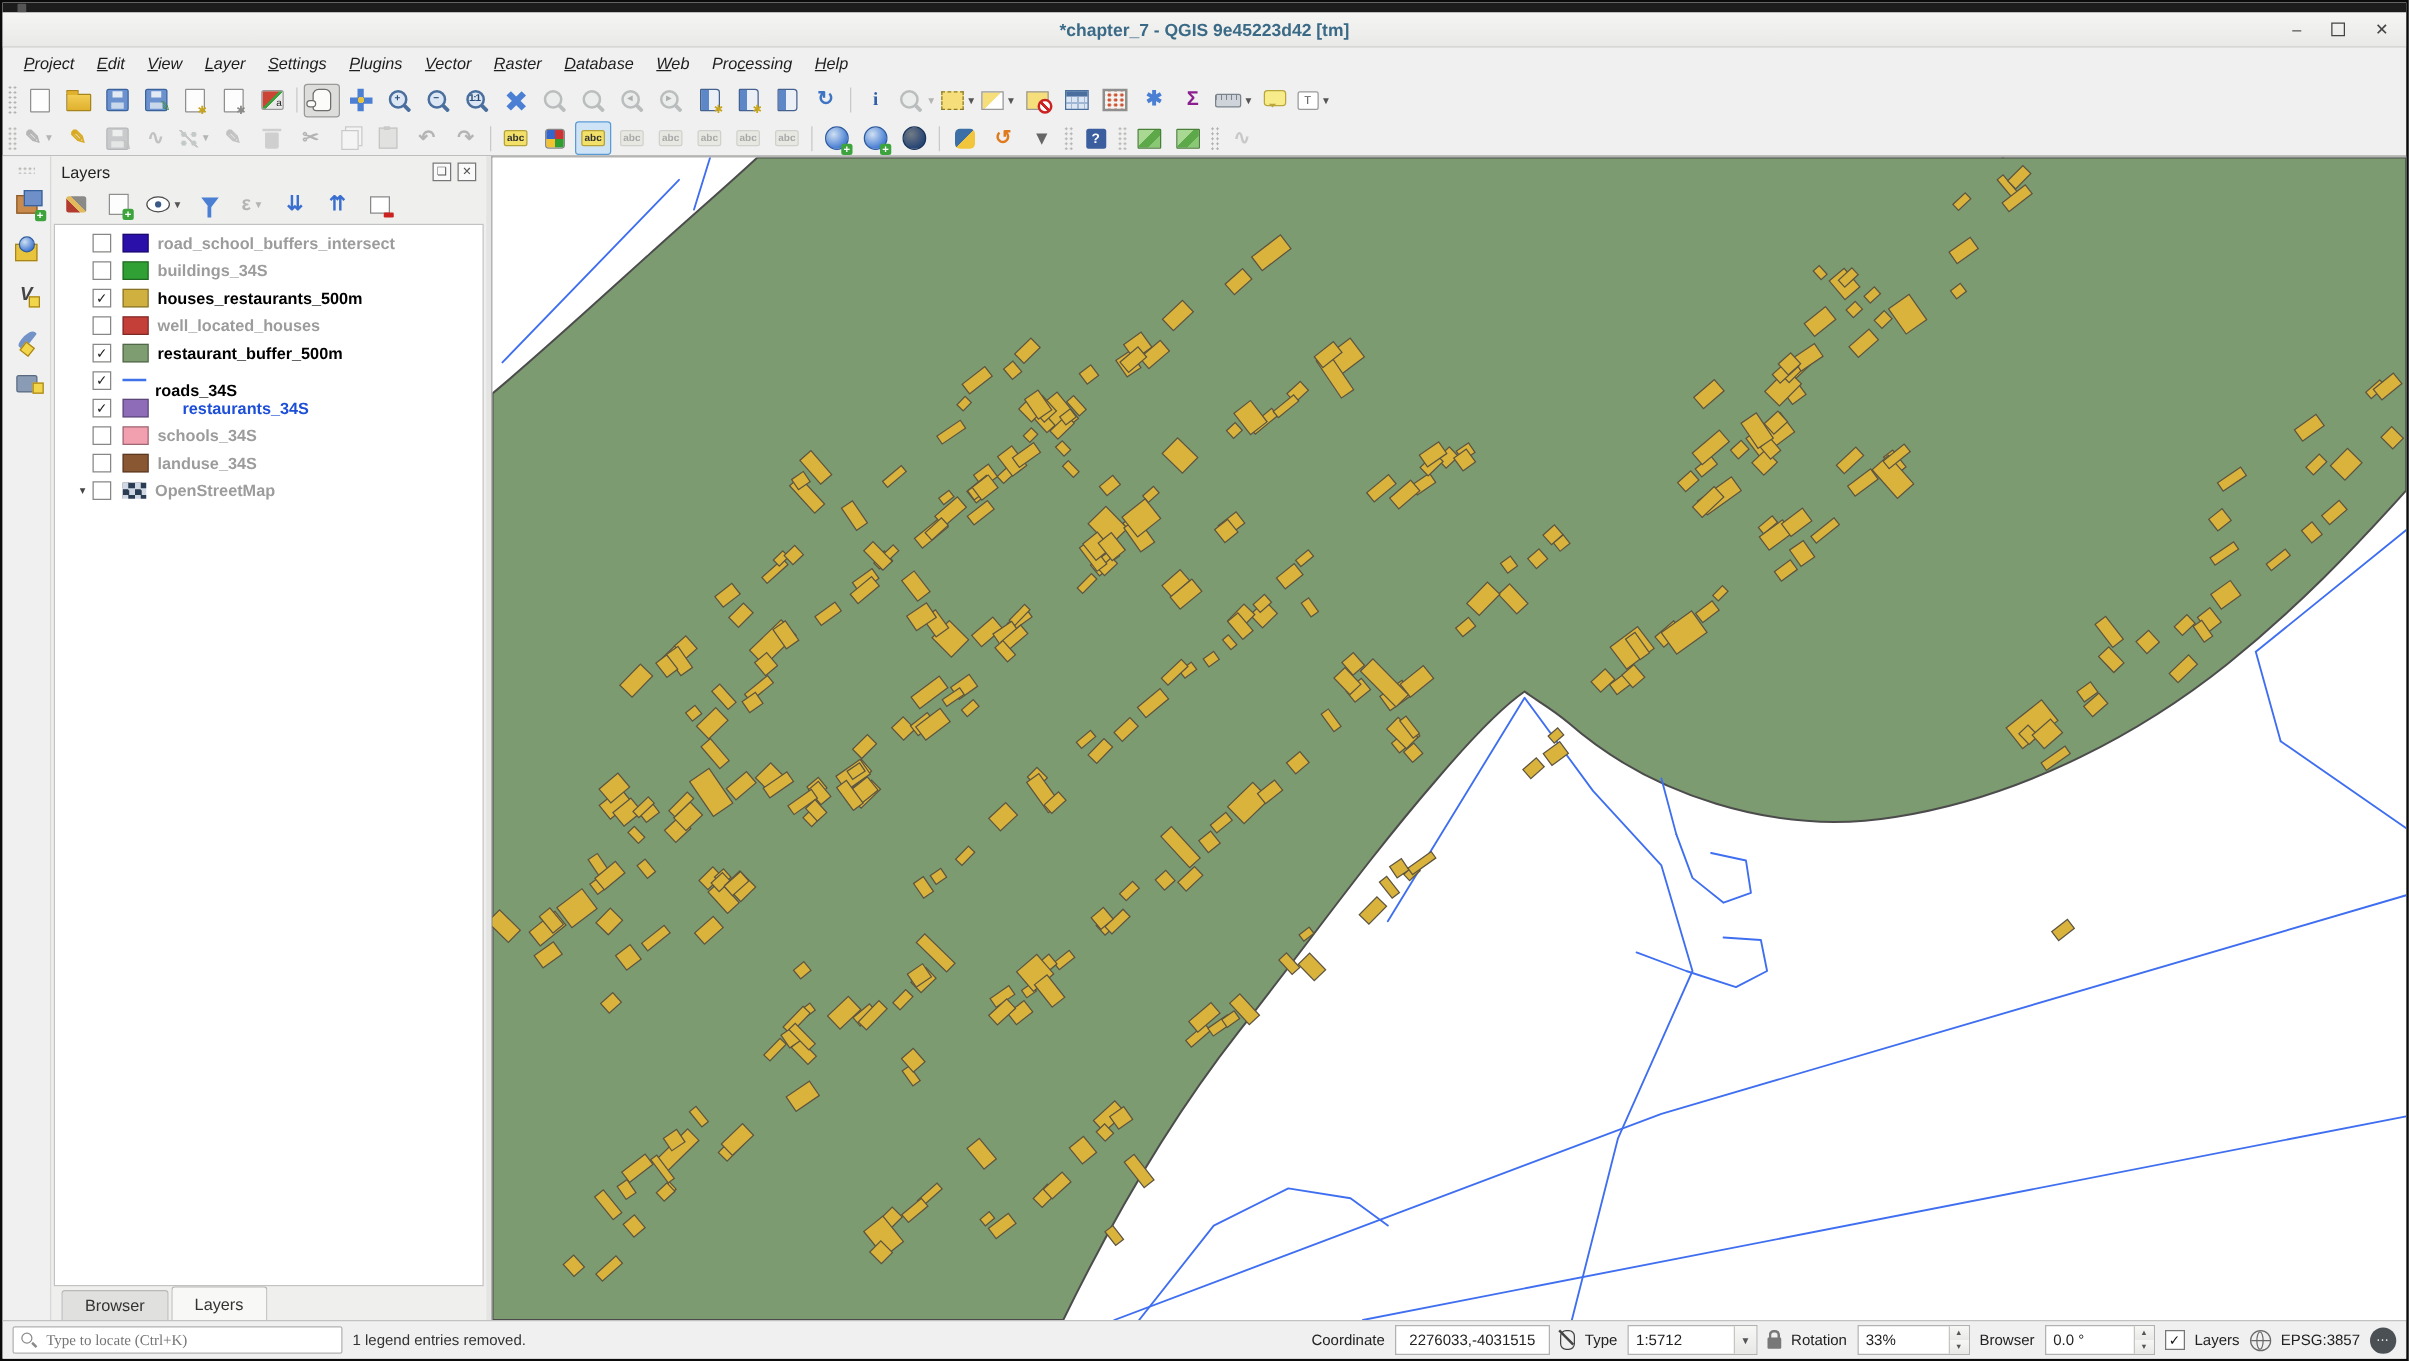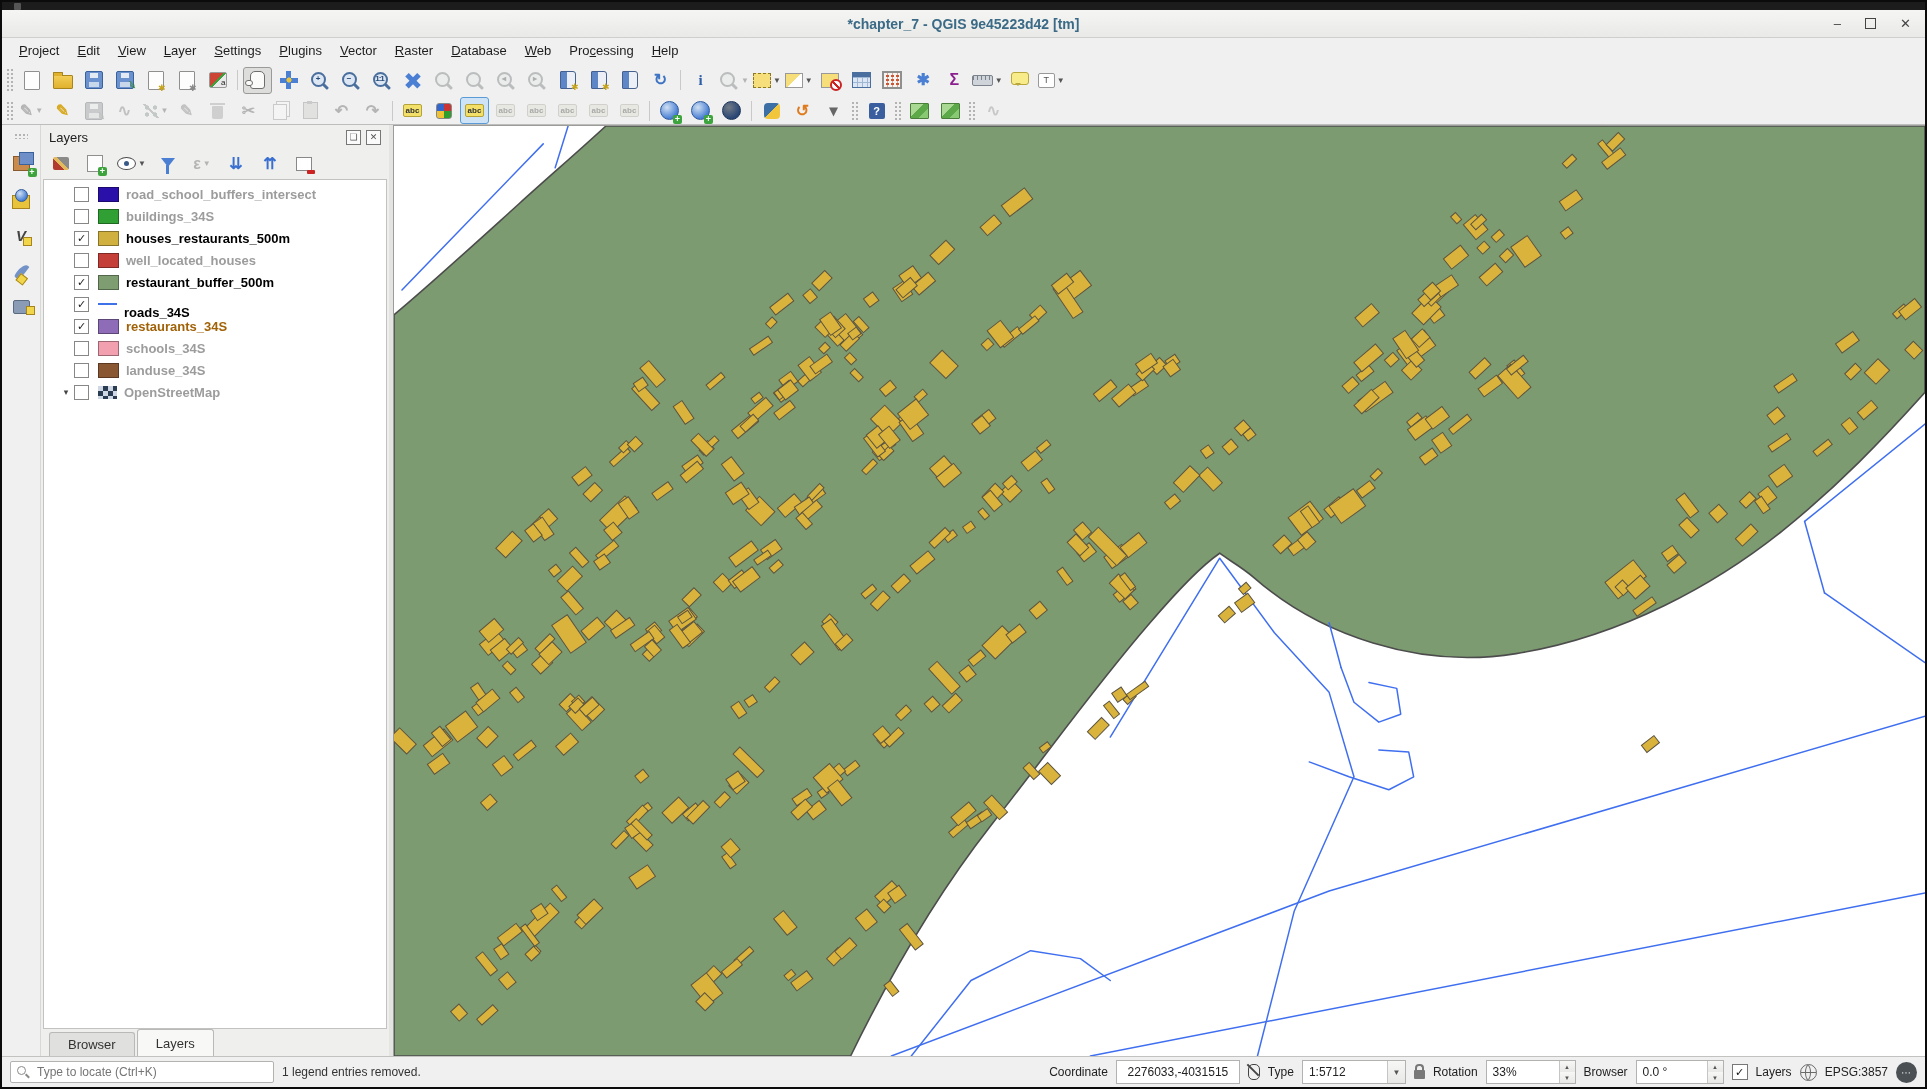--- a/index.html
+++ b/index.html
@@ -7,21 +7,21 @@
   
   .topstrip{height:8px;background:#1c1c1c;position:relative;}
   .topstrip .appdot{position:absolute;left:12px;top:1px;width:7px;height:7px;background:#555;border-radius:1px;}
   .titlebar{height:27px;background:linear-gradient(#f5f5f4,#e9e9e8);border-bottom:1px solid #cfcfce;display:flex;align-items:center;justify-content:center;position:relative;flex:0 0 auto;}
   .title{font-size:14px;font-weight:bold;color:#3a6a85;}
   .winbtns{position:absolute;right:14px;top:0;height:100%;display:flex;align-items:center;gap:24px;color:#444;font-size:13px;}
   .winbtns .wb{cursor:default;line-height:1;}
   .wb-sq{width:9px;height:9px;border:1.5px solid #444;display:inline-block;}
   
   .menubar{height:25px;display:flex;align-items:center;padding-left:8px;font-size:13px;color:#1d1d1d;flex:0 0 auto;}
-  .menu-item{padding:3px 9px;border-radius:2px;}
+  .menu-item{padding:3px 9px;border-radius:2px;font-style:italic;}
   .menu-item u{text-decoration:underline;}
   
   .toolbar{display:flex;align-items:center;padding:0 2px;flex:0 0 auto;}
   .tb1{height:34px;}
   .tb2{height:27px;border-bottom:1px solid #bdbdbc;}
   .tbh{width:8px;height:70%;margin:0 2px;background:radial-gradient(#b3b3b2 1px,transparent 1.1px);background-size:4px 4px;}
   .tbsep{width:1px;height:20px;background:#c9c9c8;margin:0 4px;}
   .ti{min-width:27px;height:25px;display:flex;align-items:center;justify-content:center;position:relative;border:1px solid transparent;border-radius:3px;margin:0 1px;}
   .ti.pressed{background:#dddddc;border-color:#9a9a99;}
   .ti.selbox{background:#cfe3f7;border-color:#5b9bd5;}
@@ -114,21 +114,21 @@
   .lrow .lname{font-weight:bold;white-space:nowrap;}
   .panel-tabs{height:27px;display:flex;align-items:flex-end;padding-left:8px;gap:2px;}
   .ptab{height:23px;padding:0 18px;display:flex;align-items:center;font-size:13px;color:#333;border:1px solid #b9b9b8;border-bottom:0;border-radius:3px 3px 0 0;background:#e0e0df;}
   .ptab.active{background:#f8f8f7;height:26px;}
   .splitter{width:4px;background:#e4e4e3;flex:0 0 auto;}
   
   .map{flex:1;position:relative;background:#fff;border-top:1px solid #9c9c9b;border-left:1px solid #9c9c9b;min-width:0;}
   .map svg{position:absolute;inset:0;width:100%;height:100%;}
   
   .statusbar{height:30px;flex:0 0 auto;display:flex;align-items:center;gap:8px;padding:0 8px;background:#eff0ef;border-top:1px solid #c2c2c1;font-size:12px;color:#222;}
-  .locate{width:250px;height:20px;background:#fff;border:1px solid #b2b2b1;border-radius:2px;display:flex;align-items:center;padding:0 6px;gap:5px;}
+  .locate{width:250px;height:20px;background:#fff;border:1px solid #b2b2b1;border-radius:2px;display:flex;align-items:center;padding:0 6px;gap:5px;font-family:Liberation Serif, serif;}
   .locate input{border:0;outline:0;flex:1;font-size:12px;font-family:inherit;color:#444;background:transparent;}
   .mini-zoom{position:relative;width:13px;height:13px;flex:0 0 auto;}
   .mini-zoom::before{content:"";position:absolute;top:0;left:0;width:7px;height:7px;border:1.6px solid #8a8a89;border-radius:50%;}
   .mini-zoom::after{content:"";position:absolute;width:5px;height:1.8px;background:#8a8a89;transform:rotate(45deg);right:0;bottom:2px;}
   .sb-msg-text{color:#333;}
   .sb-spacer{flex:1;}
   .sb-field{height:20px;border:1px solid #b2b2b1;background:#fff;text-align:center;font-size:12px;font-family:inherit;color:#222;}
   .sb-combo,.sb-spin{height:22px;border:1px solid #b2b2b1;background:#fff;display:flex;align-items:center;}
   .sb-combo .val,.sb-spin .val{flex:1;padding:0 6px;}
   .sb-combo .dd{width:17px;align-self:stretch;border-left:1px solid #c5c5c4;background:linear-gradient(#f7f7f6,#e8e8e7);display:flex;align-items:center;justify-content:center;font-size:8px;color:#555;}
@@ -496,21 +496,21 @@
           <div class="lrow">
             <span class="exp"></span>
             <span class="cb">✓</span>
             <span class="sw line" style="border-top-color: rgb(63, 114, 232);"></span>
             <span class="lname" style="color: rgb(0, 0, 0); margin-top: 16px;">roads_34S</span>
           </div>
           <div class="lrow">
             <span class="exp"></span>
             <span class="cb">✓</span>
             <span class="sw" style="background: rgb(142, 108, 184); border: 1px solid rgba(0, 0, 0, 0.35);"></span>
-            <span class="lname" style="color: #a16207;">restaurants_34S</span>
+            <span class="lname" style="color: #1d4ed8; margin-left: 20px;">restaurants_34S</span>
           </div>
           <div class="lrow">
             <span class="exp"></span>
             <span class="cb"></span>
             <span class="sw" style="background: rgb(242, 159, 176); border: 1px solid rgba(0, 0, 0, 0.35);"></span>
             <span class="lname" style="color: rgb(156, 156, 156);">schools_34S</span>
           </div>
           <div class="lrow">
             <span class="exp"></span>
             <span class="cb"></span>

